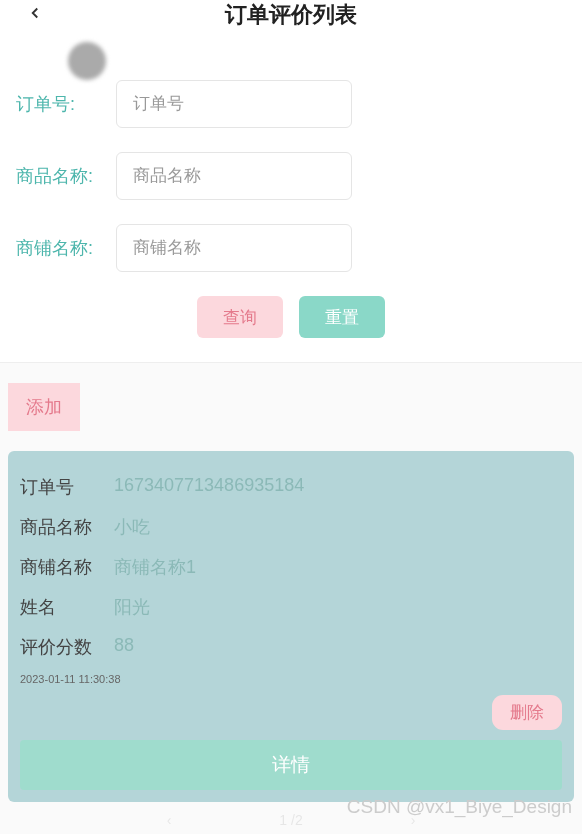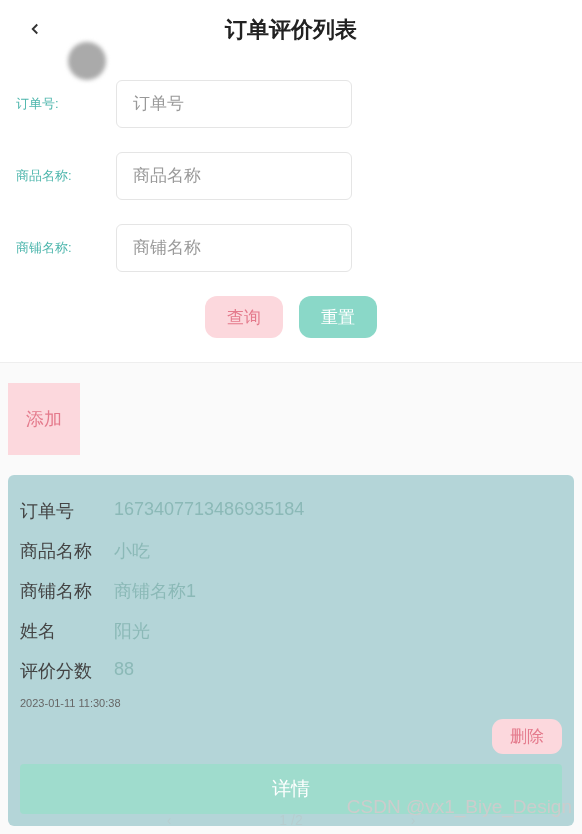--- a/index.html
+++ b/index.html
@@ -6,21 +6,20 @@
     body {
       font-family: -apple-system, "Microsoft YaHei", sans-serif;
       background: #fafafa;
       width: 582px;
       height: 834px;
       overflow: hidden;
       position: relative;
     }
     .header {
       display: flex;
-      align-items: center;
       height: 60px;
       padding: 0 26px;
       background: #fff;
       position: relative;
     }
     .back-icon {
       font-size: 24px;
       color: #333;
       cursor: pointer;
     }
@@ -49,51 +48,51 @@
       border-bottom: 1px solid #eee;
     }
     .form-row {
       display: flex;
       align-items: center;
       margin-bottom: 24px;
     }
     .form-label {
       width: 100px;
       color: #4db6ac;
-      font-size: 13px;
+      font-size: 18px;
     }
     .form-input {
       width: 236px;
       height: 48px;
       border: 1px solid #e5e5e5;
       border-radius: 6px;
       padding: 0 16px;
       font-size: 17px;
       color: #333;
     }
     .form-input::placeholder { color: #999; }
     .btn-row {
       display: flex;
       justify-content: center;
       gap: 16px;
     }
     .btn {
-      width: 78px;
+      width: 86px;
       height: 42px;
       border: none;
-      border-radius: 12px;
+      border-radius: 6px;
       font-size: 17px;
       cursor: pointer;
     }
     .btn-query { background: #fcd8dd; color: #e47a8c; }
     .btn-reset { background: #8ad8c8; color: #fff; }
     .btn-add {
       display: inline-block;
       margin: 20px 0 20px 8px;
-      padding: 24px 18px;
+      padding: 12px 18px;
       background: #fcd8dd;
       color: #e47a8c;
       font-size: 18px;
       border: none;
       cursor: pointer;
     }
     .card {
       margin: 0 8px;
       background: #b4d5d8;
       border-radius: 6px;

